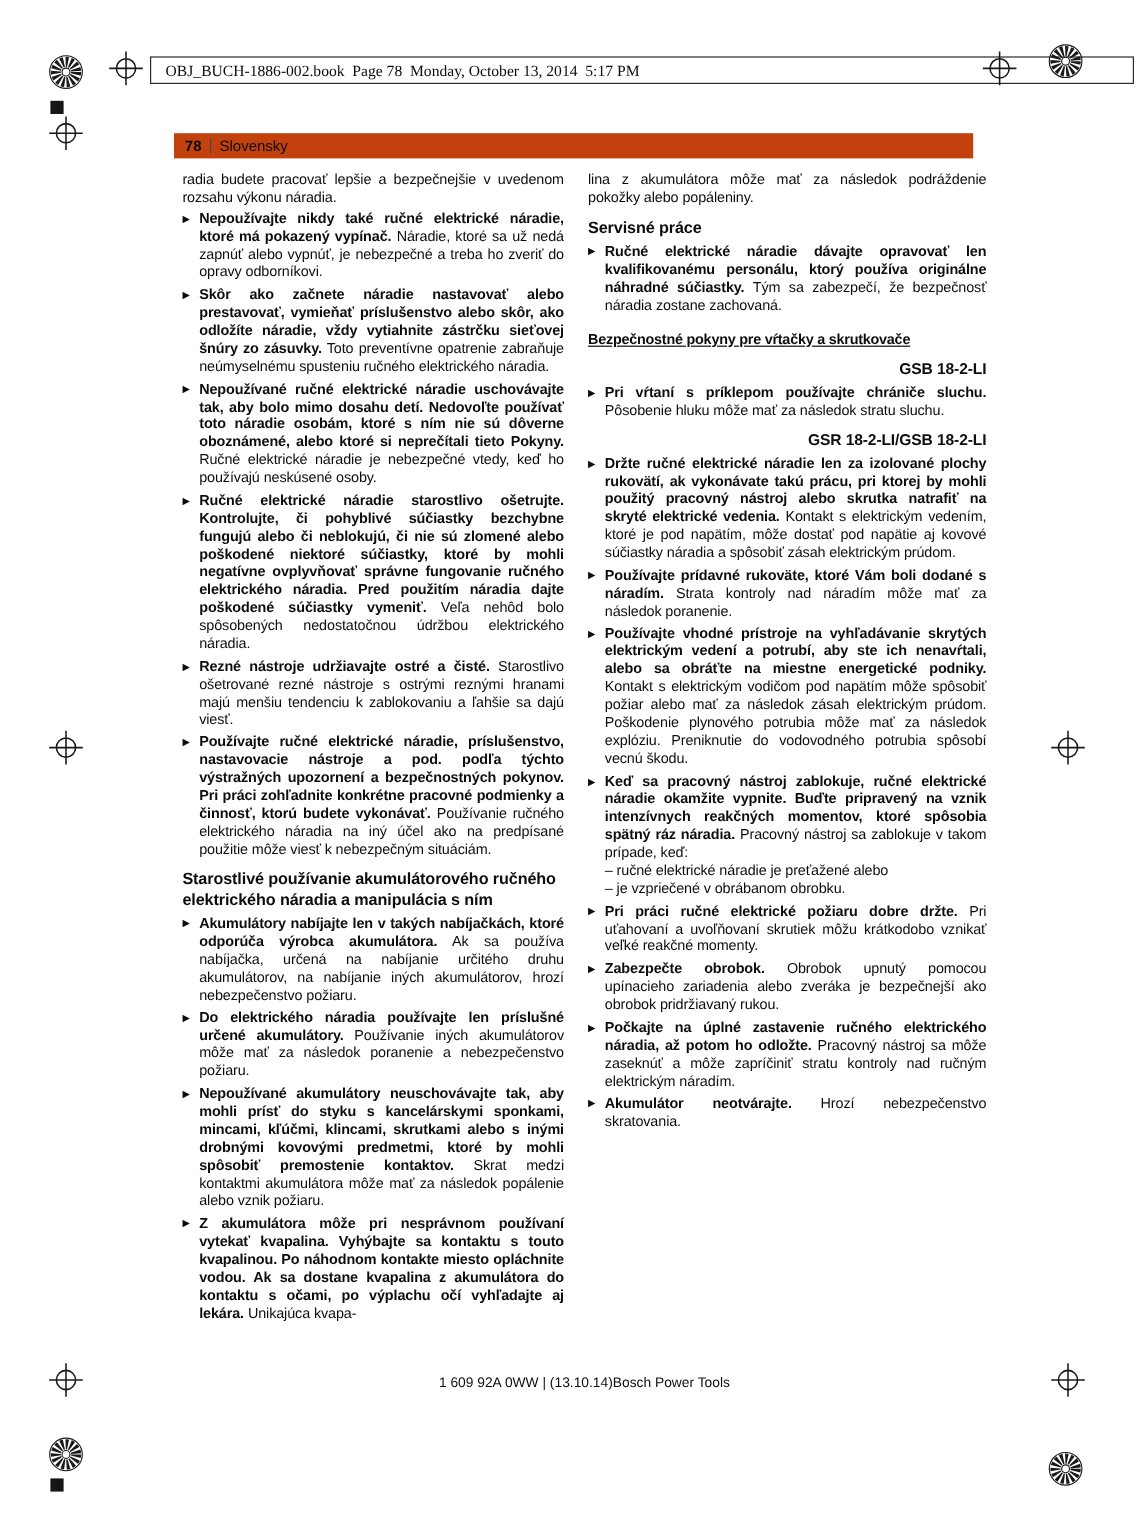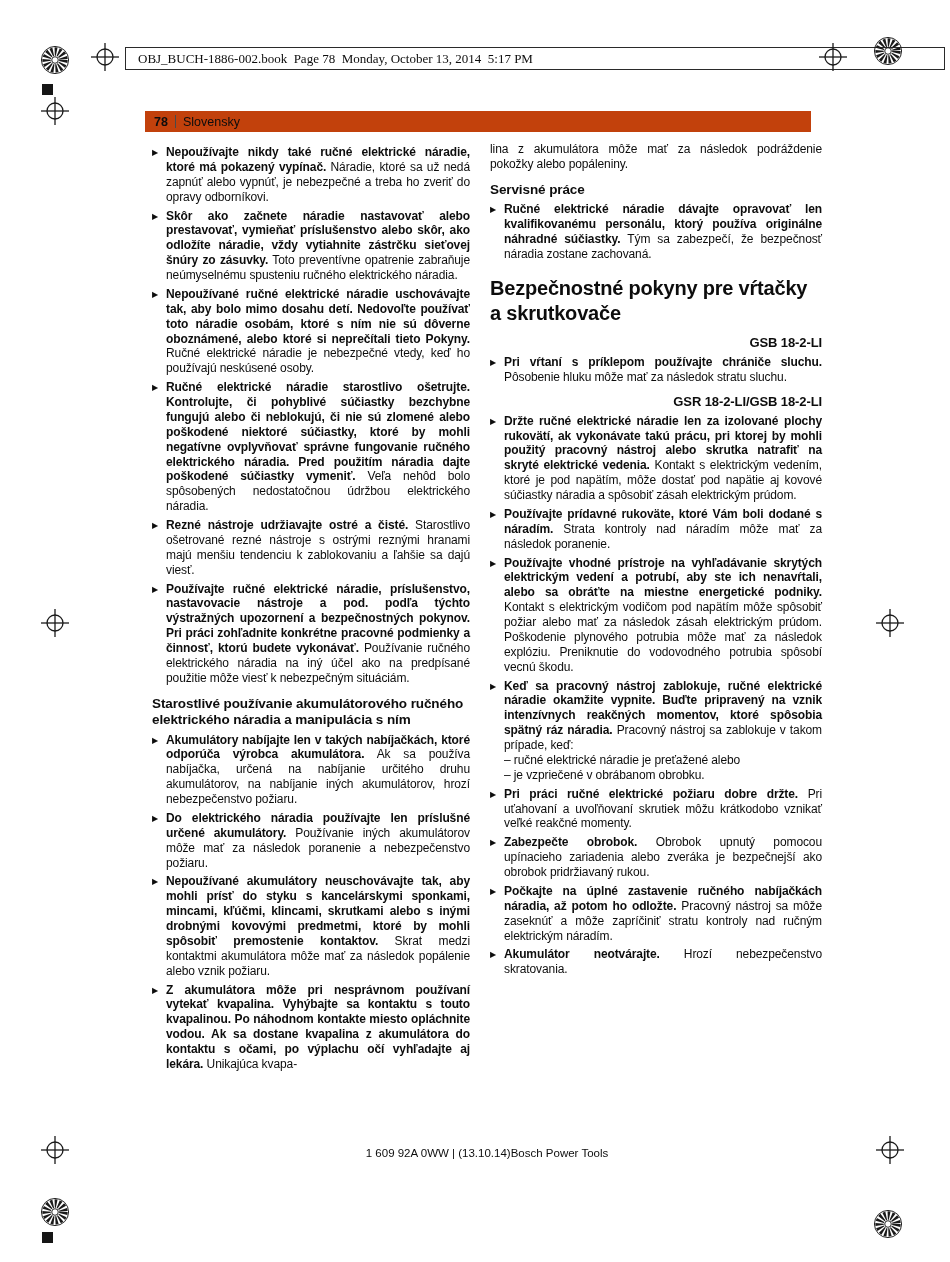--- a/index.html
+++ b/index.html
@@ -30,21 +30,21 @@
   }
   .col-left{left:152px;width:318px;}
   .col-right{left:490px;width:332px;}
   .para{margin:0 0 3px;}
   .bullet{display:flex;margin:3px 0 4px;}
   .tri{flex:none;width:14px;font-size:8px;padding-top:2px;line-height:1.6;color:#0d0d0d;}
   .bullet-text{flex:1;}
   .bullet-text .lead{font-weight:bold;}
   .dash-line{text-align:left;}
   .sec-h{font-size:13.5px;font-weight:bold;line-height:1.22;margin:10px 0 4px;text-align:left;}
-  .big-h{font-size:20px;font-weight:bold;line-height:1.25;margin:14px 0 7px;text-align:left;letter-spacing:-0.2px;}
+  .big-h{font-size:12px;font-weight:bold;line-height:1.25;margin:14px 0 7px;text-align:left;letter-spacing:-0.2px;text-decoration:underline;}
   .sub-h{font-size:13px;font-weight:bold;margin:9px 0 4px;text-align:right;}
   
   .footer{
     position:absolute;left:152px;top:1147px;width:670px;
     display:flex;justify-content:center;font-size:11.5px;color:#0d0d0d;
   }
   
   .mark{position:absolute;line-height:0;}
   .sq{position:absolute;width:11px;height:11px;background:#161616;}
 </style>
@@ -57,20 +57,21 @@
     <span>OBJ_BUCH-1886-002.book  Page 78  Monday, October 13, 2014  5:17 PM</span>
   </div>
 
   <div class="page-band">
     <span class="band-num">78</span>
     <span class="band-div"></span>
     <span>Slovensky</span>
   </div>
 
   <div class="col col-left">
+      <p class="para">radia budete pracovať lepšie a bezpečnejšie v uvedenom rozsahu výkonu náradia.</p>
       <div class="bullet">
         <span class="tri">▶</span>
         <div class="bullet-text"><span class="lead">Nepoužívajte nikdy také ručné elektrické náradie, ktoré má pokazený vypínač.</span><span> Náradie, ktoré sa už nedá zapnúť alebo vypnúť, je nebezpečné a treba ho zveriť do opravy odborníkovi.</span></div>
       </div>
       <div class="bullet">
         <span class="tri">▶</span>
         <div class="bullet-text"><span class="lead">Skôr ako začnete náradie nastavovať alebo prestavovať, vymieňať príslušenstvo alebo skôr, ako odložíte náradie, vždy vytiahnite zástrčku sieťovej šnúry zo zásuvky.</span><span> Toto preventívne opatrenie zabraňuje neúmyselnému spusteniu ručného elektrického náradia.</span></div>
       </div>
       <div class="bullet">
         <span class="tri">▶</span>
@@ -139,21 +140,21 @@
       <div class="bullet">
         <span class="tri">▶</span>
         <div class="bullet-text"><span class="lead">Pri práci ručné elektrické požiaru dobre držte.</span><span> Pri uťahovaní a uvoľňovaní skrutiek môžu krátkodobo vznikať veľké reakčné momenty.</span></div>
       </div>
       <div class="bullet">
         <span class="tri">▶</span>
         <div class="bullet-text"><span class="lead">Zabezpečte obrobok.</span><span> Obrobok upnutý pomocou upínacieho zariadenia alebo zveráka je bezpečnejší ako obrobok pridržiavaný rukou.</span></div>
       </div>
       <div class="bullet">
         <span class="tri">▶</span>
-        <div class="bullet-text"><span class="lead">Počkajte na úplné zastavenie ručného nabíjačkách náradia, až potom ho odložte.</span><span> Pracovný nástroj sa môže zaseknúť a môže zapríčiniť stratu kontroly nad ručným elektrickým náradím.</span></div>
+        <div class="bullet-text"><span class="lead">Počkajte na úplné zastavenie ručného elektrického náradia, až potom ho odložte.</span><span> Pracovný nástroj sa môže zaseknúť a môže zapríčiniť stratu kontroly nad ručným elektrickým náradím.</span></div>
       </div>
       <div class="bullet">
         <span class="tri">▶</span>
         <div class="bullet-text"><span class="lead">Akumulátor neotvárajte.</span><span> Hrozí nebezpečenstvo skratovania.</span></div>
       </div>
     </div>
 
   <div class="footer">
     <span>1 609 92A 0WW | (13.10.14)</span>
     <span>Bosch Power Tools</span>

